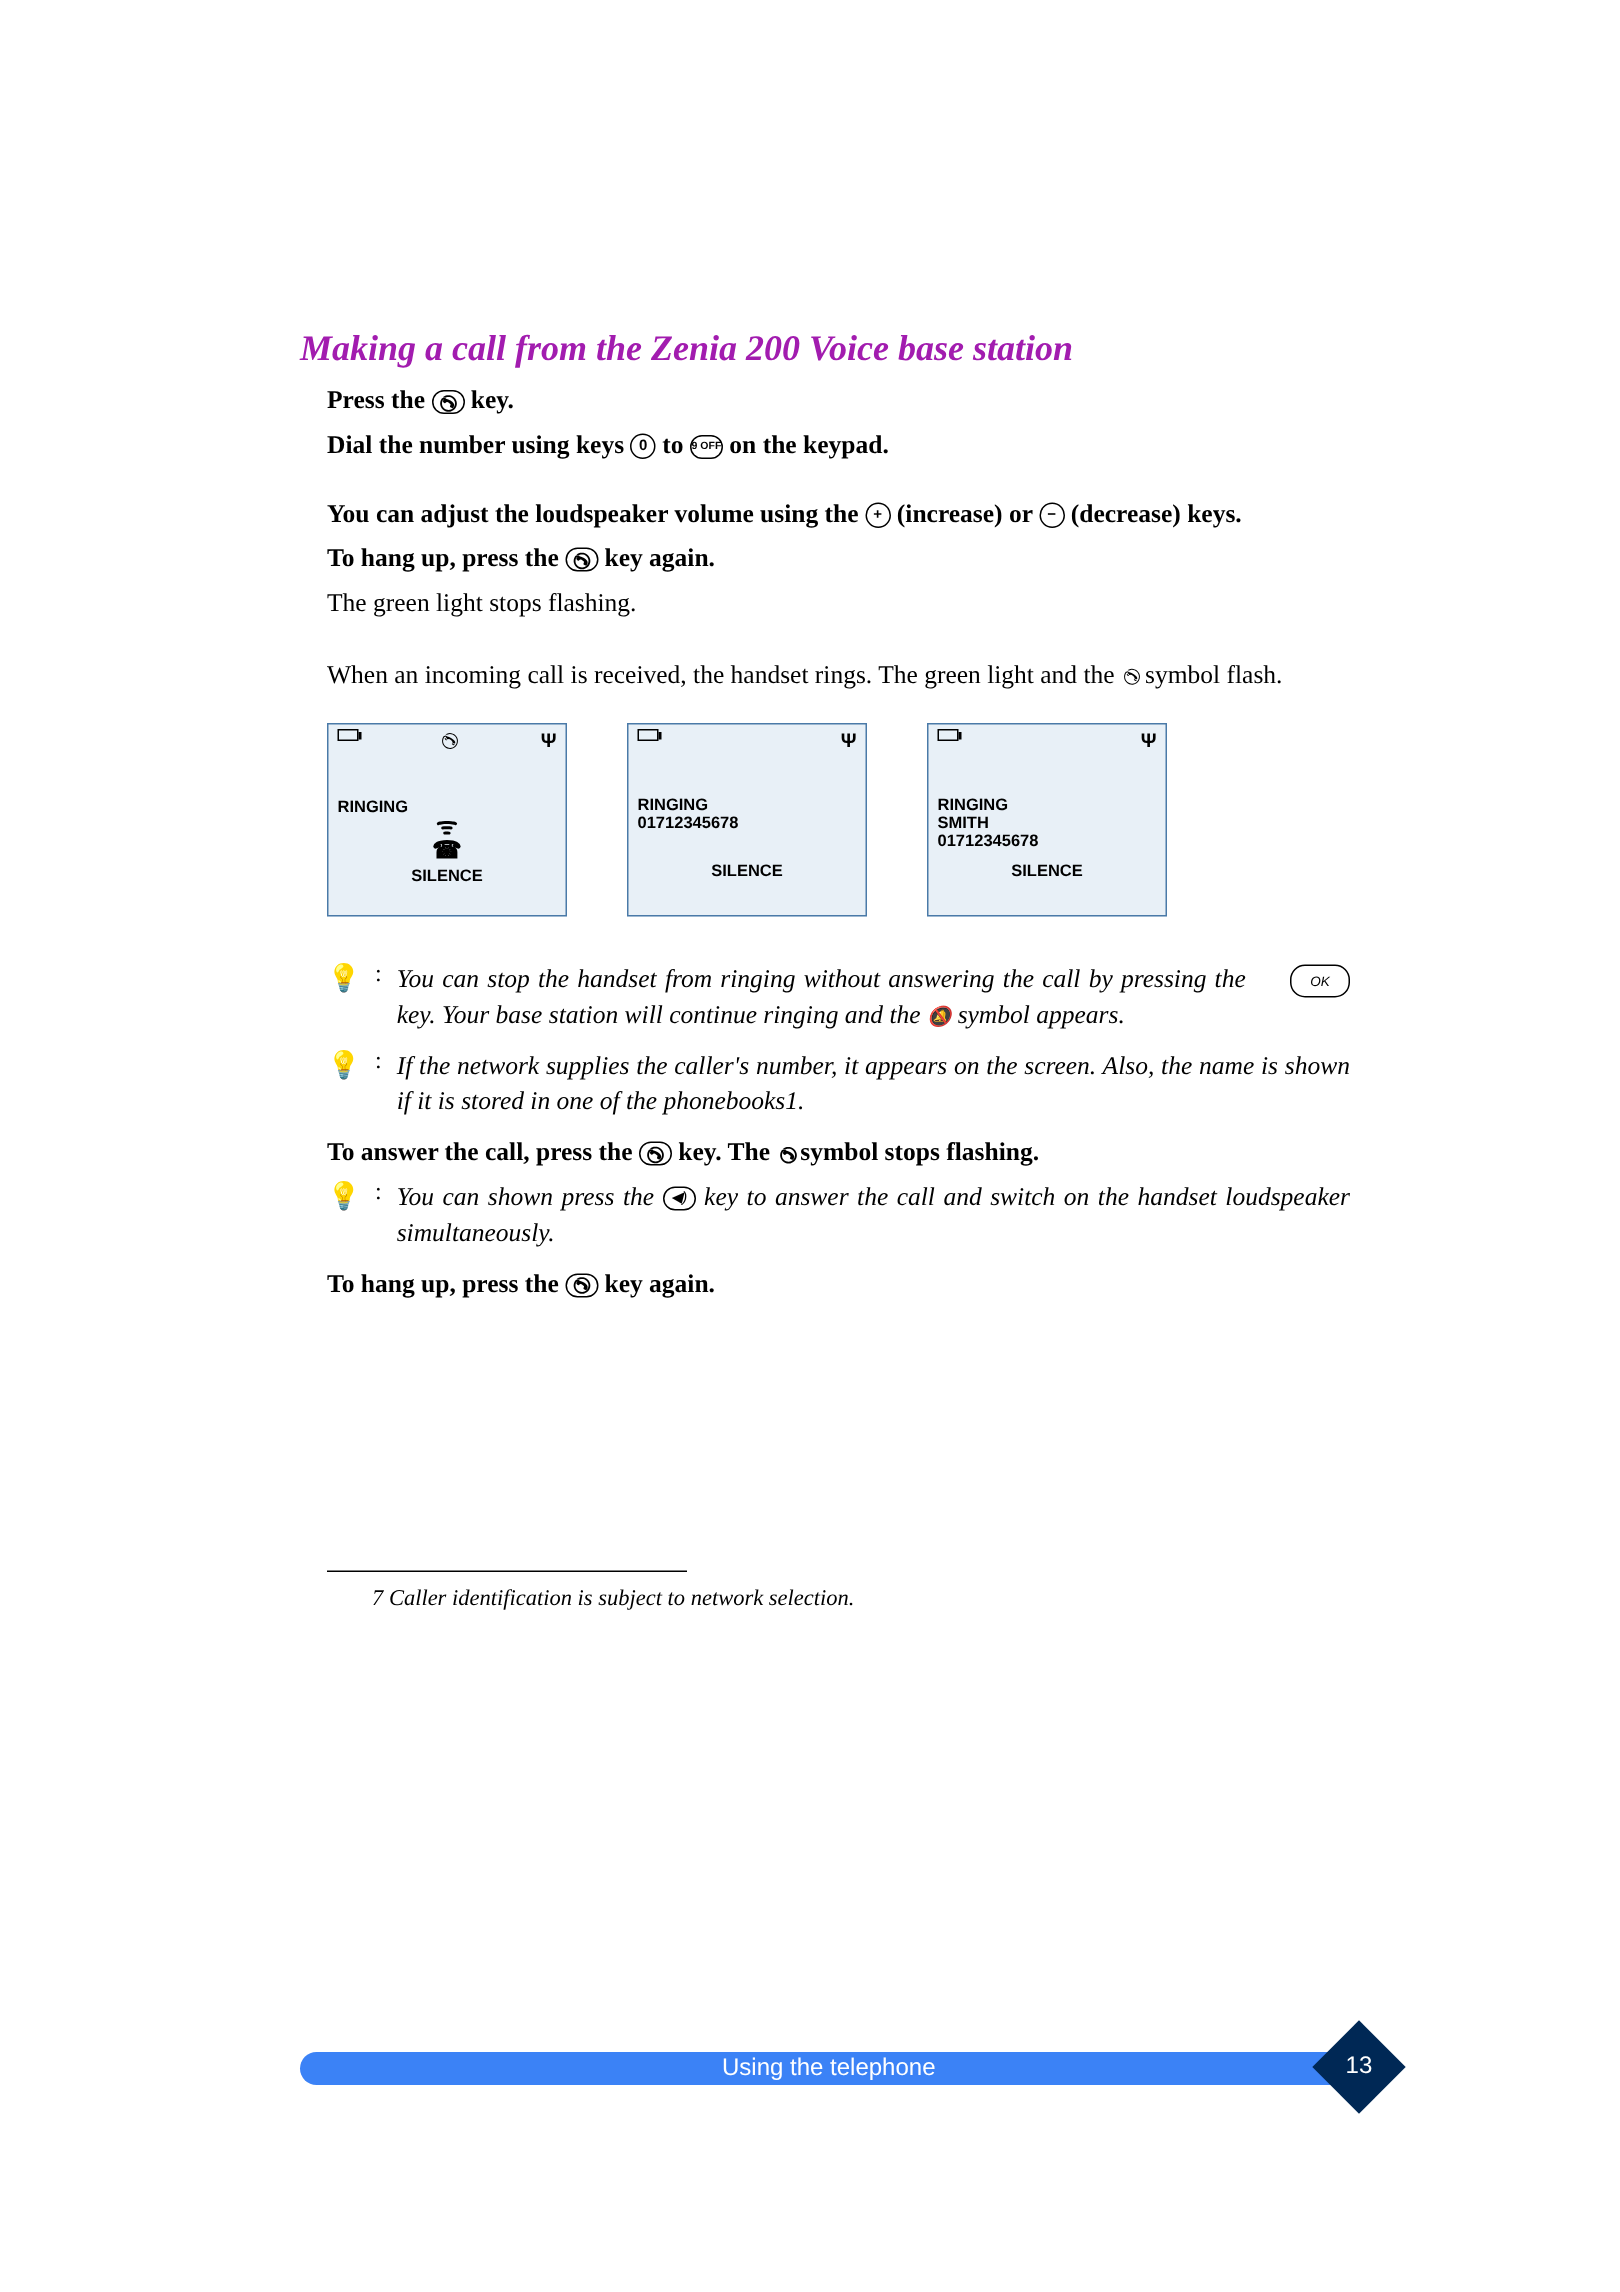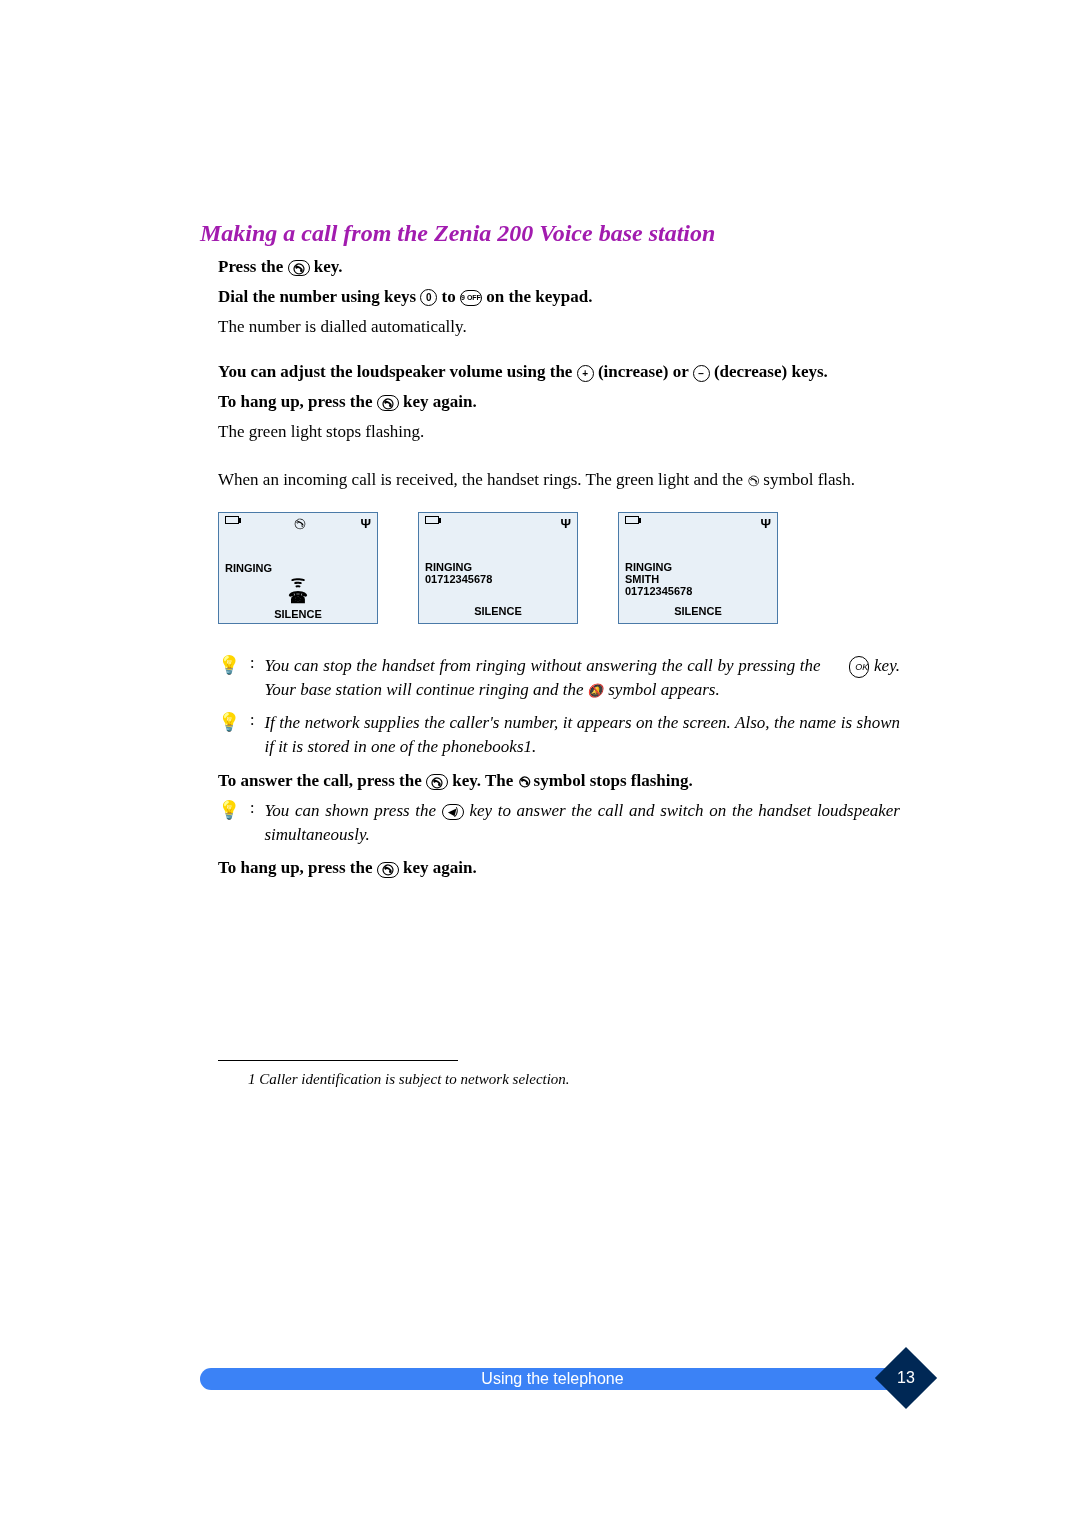--- a/index.html
+++ b/index.html
@@ -52,27 +52,27 @@
       border: 1.2px solid #000;
       border-radius: 50%;
       vertical-align: middle;
       font-size: 10px;
       text-align: center;
       line-height: 15px;
       font-family: Arial, sans-serif;
     }
     .ok-key {
       display: inline-block;
-      width: 20px;
+      width: 40px;
       height: 22px;
       border: 1.2px solid #000;
       border-radius: 10px;
       vertical-align: middle;
       font-size: 9px;
-      text-align: right;
+      text-align: center;
       line-height: 20px;
       font-family: Arial, sans-serif;
       margin-left: 24px;
     }
     .handset-icon {
       display: inline-block;
       font-size: 14px;
       vertical-align: middle;
       transform: rotate(100deg);
     }
@@ -101,21 +101,21 @@
       padding: 0 6px 2px 6px;
       font-weight: bold;
       font-size: 11px;
       min-height: 44px;
       margin-top: 28px;
     }
     .screen-footer {
       text-align: center;
       font-weight: bold;
       font-size: 11px;
-      padding-bottom: 3px;
+      padding-bottom: 20px;
     }
     .battery-icon {
       display: inline-block;
       width: 14px;
       height: 8px;
       border: 1.2px solid #000;
       position: relative;
     }
     .battery-icon::after {
       content: '';
@@ -214,21 +214,20 @@
     <span> key.</span>
   </p>
 
   <p class="body-text bold-line">
     <span>Dial the number using keys </span>
     <span class="round-key">0</span>
     <span> to </span>
     <span class="oval-key" style="font-size:7px;">9 OFF</span>
     <span> on the keypad.</span>
   </p>
-  <p class="body-text">The number is dialled automatically.</p>
 
   <div class="spacer-sm"></div>
 
   <div class="spacer-sm"></div>
   <p class="body-text bold-line justified">
     <span>You can adjust the loudspeaker volume using the </span>
     <span class="round-key">+</span>
     <span> (increase) or </span>
     <span class="round-key">−</span>
     <span> (decrease) keys.</span>
@@ -327,19 +326,19 @@
     </div>
   </div>
 
   <p class="body-text bold-line">
     <span>To hang up, press the </span>
     <span class="oval-key"><span class="handset-icon">✆</span></span>
     <span> key again.</span>
   </p>
 
   <div class="footnote-sep"></div>
-  <p class="footnote">1 Caller identification is subject to network selection.</p>
+  <p class="footnote">7 Caller identification is subject to network selection.</p>
 </div>
 
 <div class="footer-bar">Using the telephone</div>
 <div class="page-diamond">
   <span>13</span>
 </div>
 
 </body></html>

